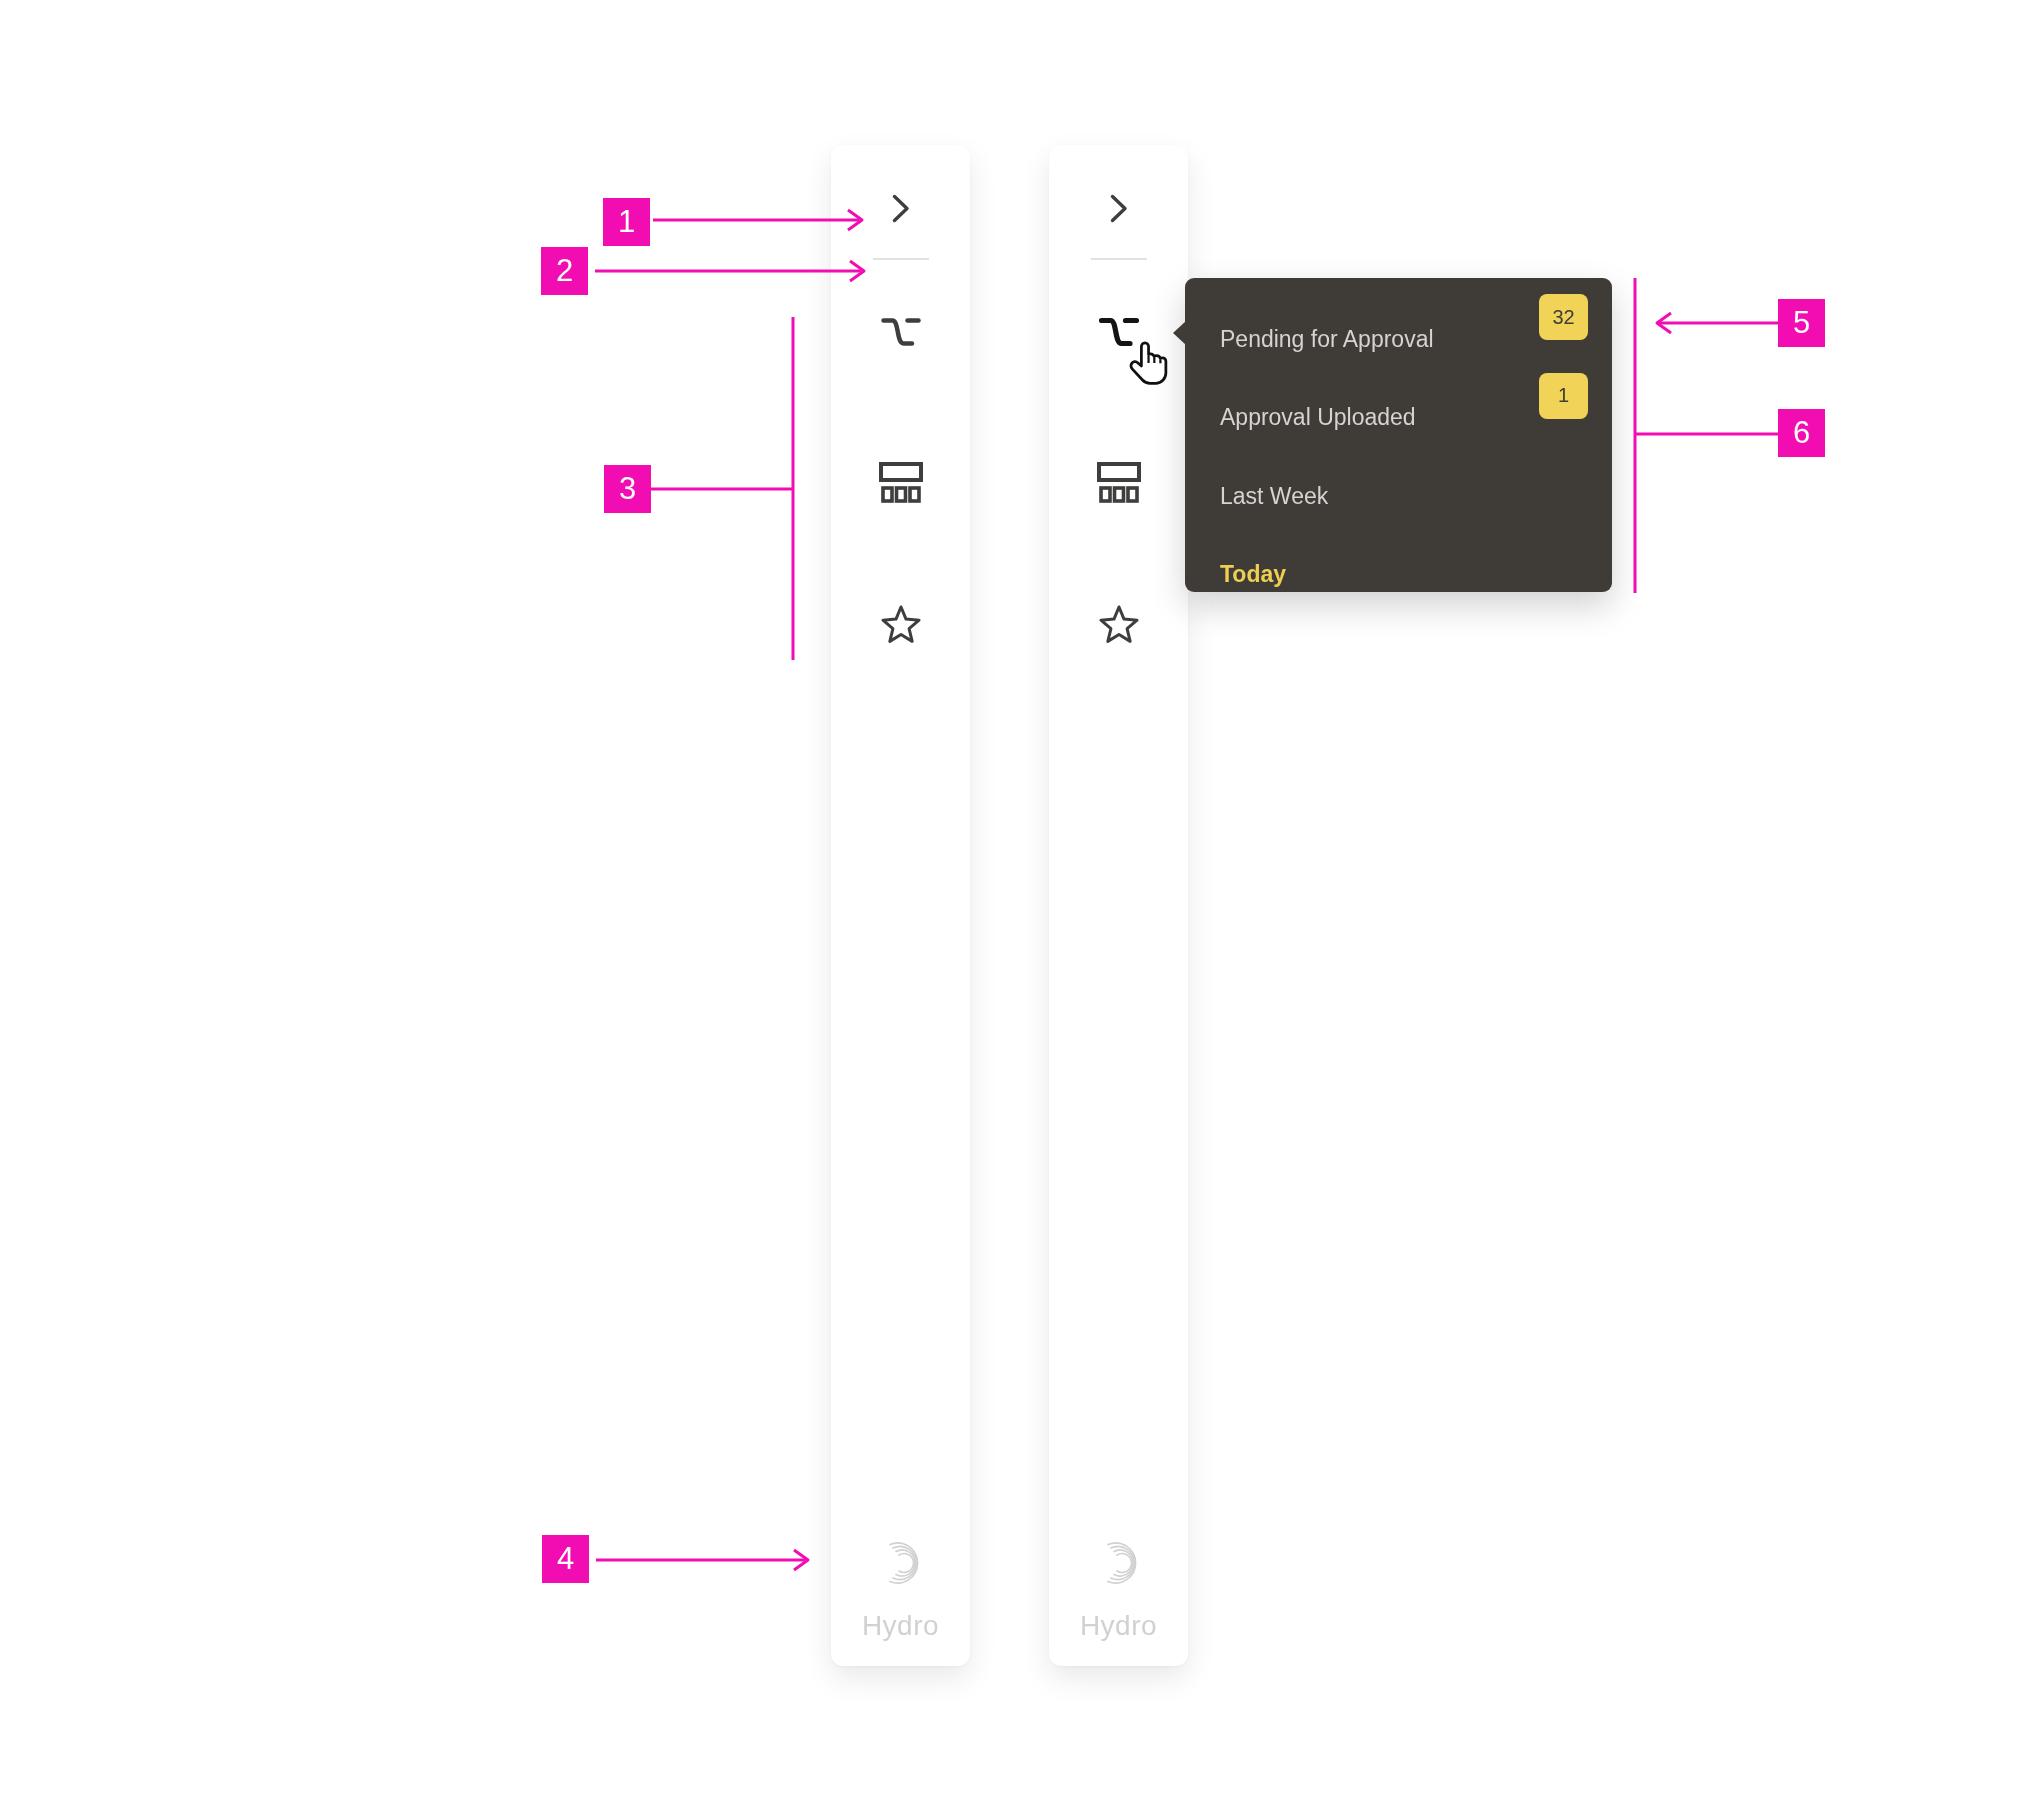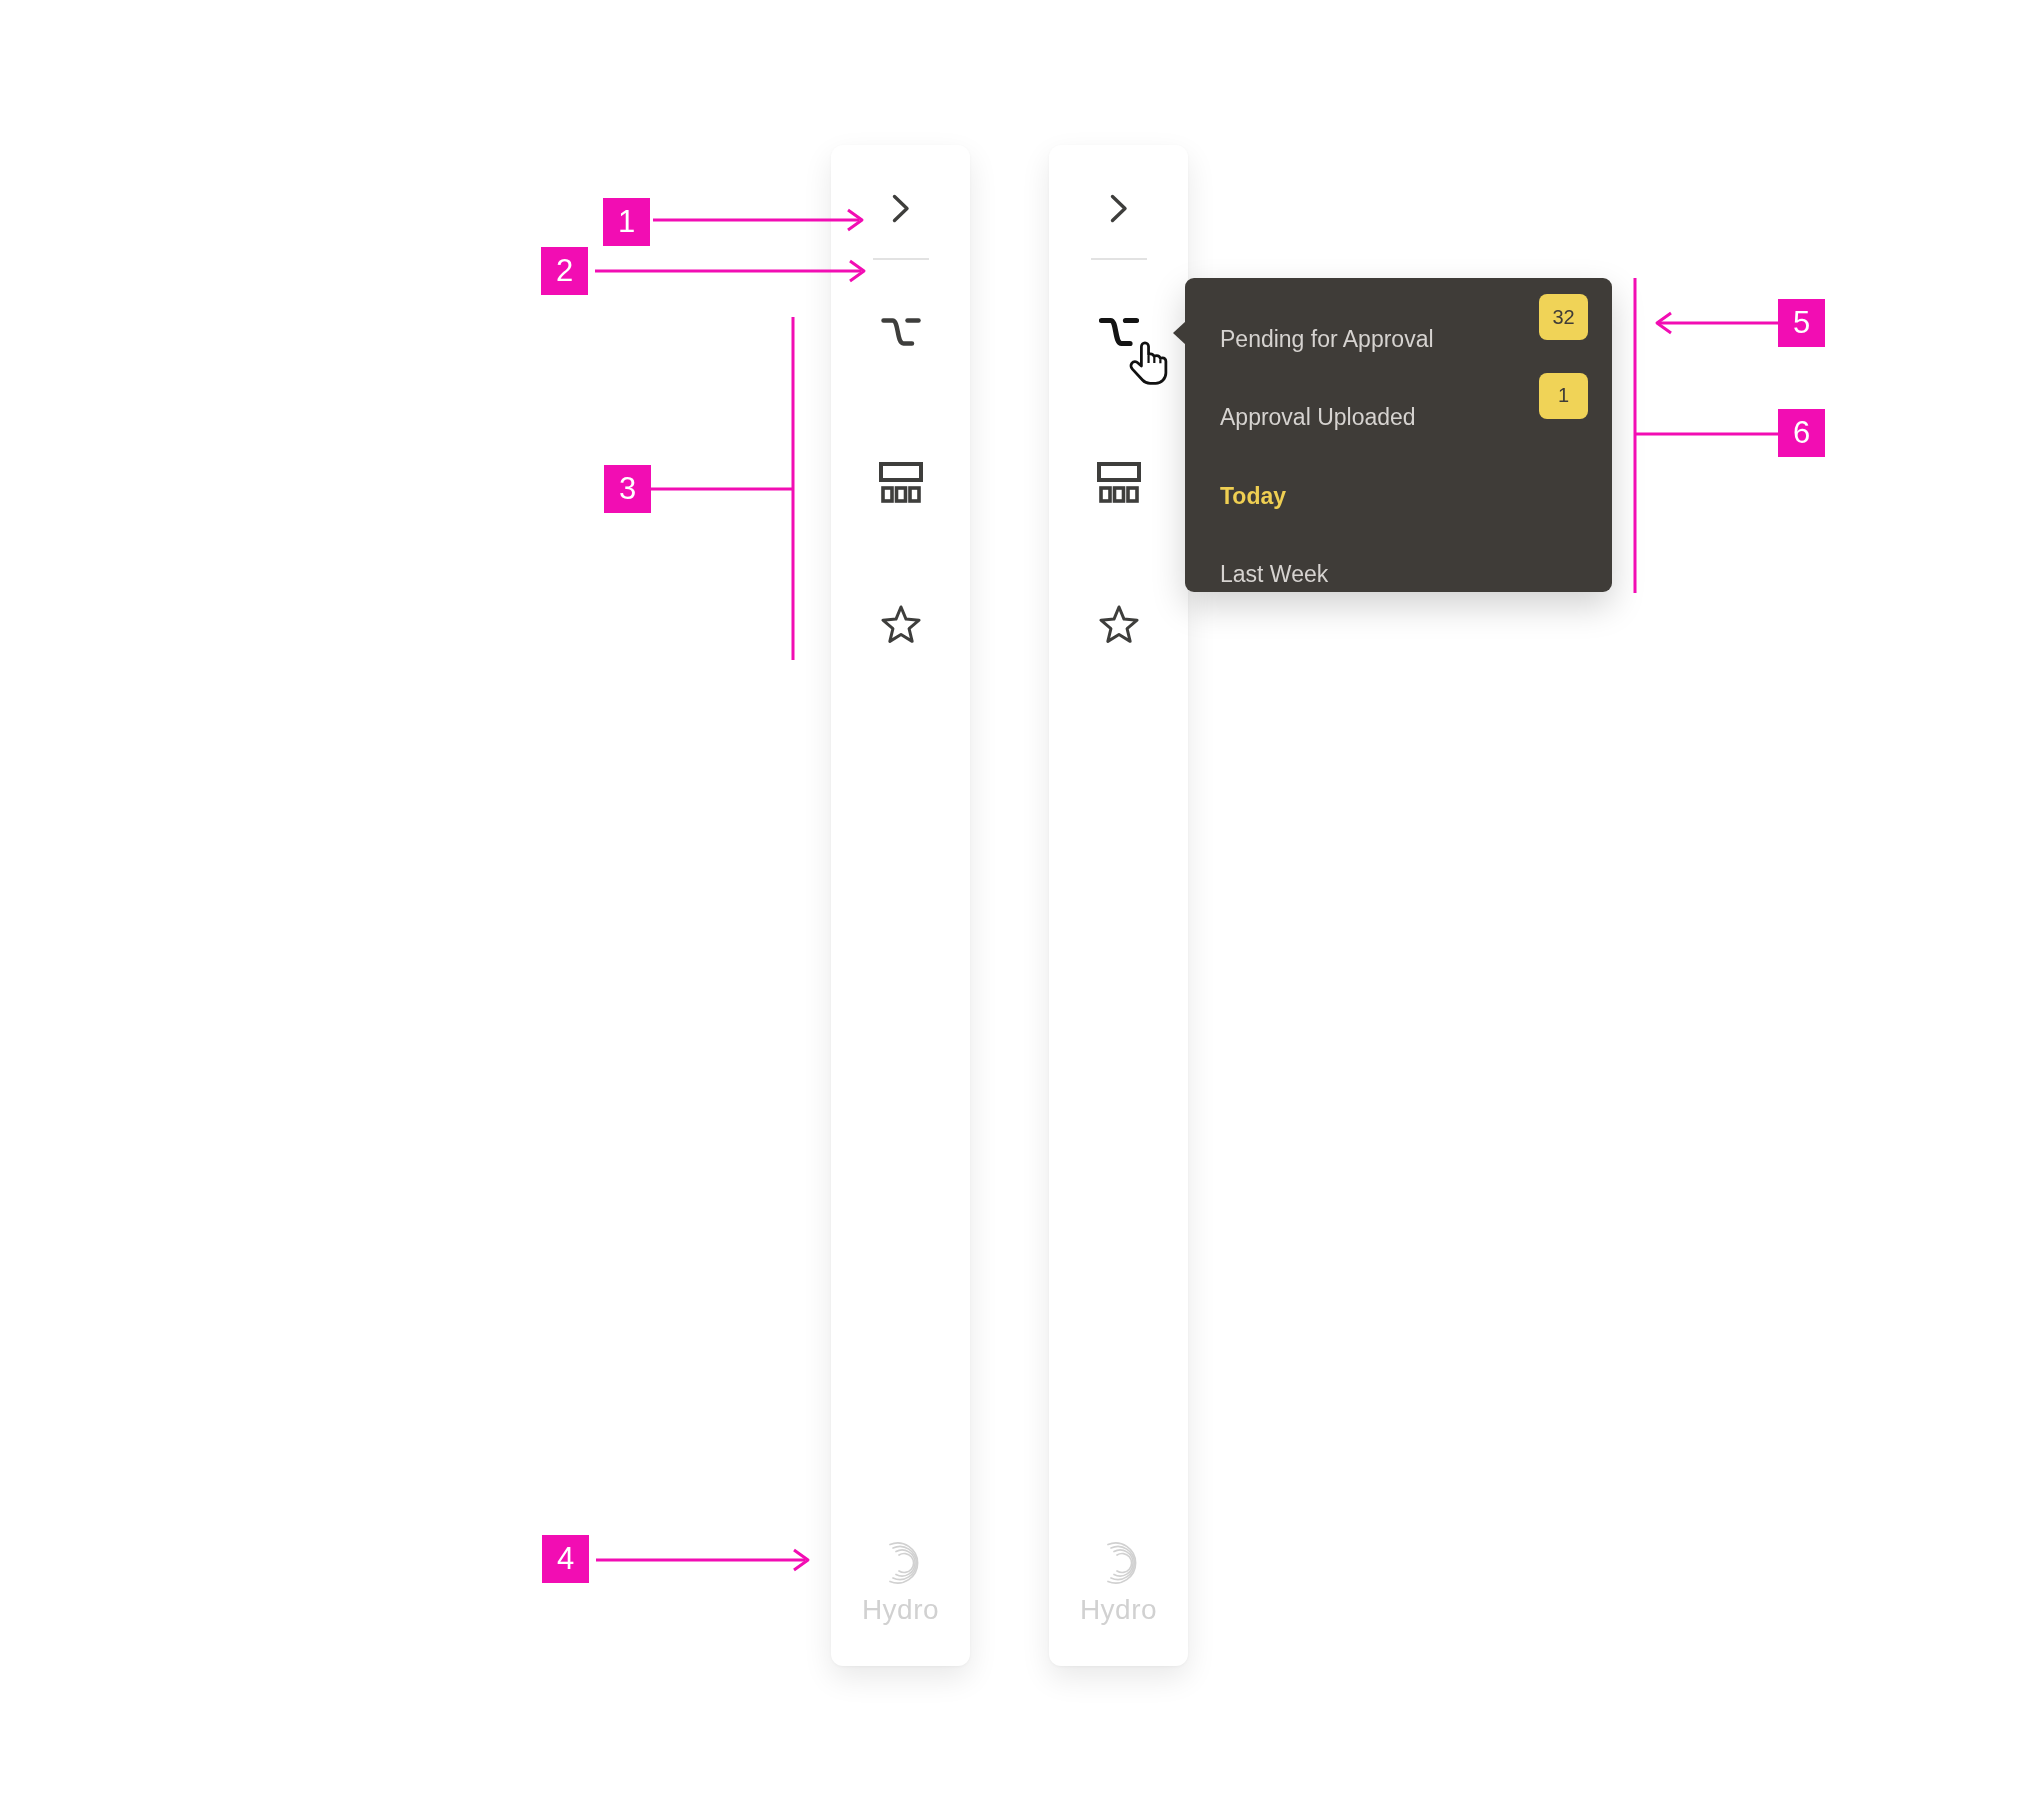--- a/index.html
+++ b/index.html
@@ -15,21 +15,21 @@
           padding:0;margin:0;display:flex;align-items:center;justify-content:center;
           cursor:pointer;color:var(--icon_default);}
   .sb-btn.chevron{top:64px;}
   .sb-btn.nav-curve{top:187px;}
   .sb-btn.nav-board{top:335px;}
   .sb-btn.nav-star{top:480px;}
   .sb-btn.active{color:var(--icon_active);}
   .divider{position:absolute;top:113px;left:50%;transform:translateX(-50%);
            width:56px;height:2px;background:var(--divider_gray);}
   .logo{position:absolute;left:0;top:1395px;width:100%;display:flex;flex-direction:column;
-        align-items:center;row-gap:8px;color:var(--logo_gray);}
+        align-items:center;row-gap:24px;color:var(--logo_gray);}
   .logo-text{font-size:28px;letter-spacing:.5px;color:var(--logo_gray);font-weight:400;}
 
   
   .flyout{position:absolute;left:1185px;top:278px;width:427px;height:314px;
           background:var(--flyout_background);border-radius:9px;
           box-shadow:0 14px 34px rgba(0,0,0,.18);display:flex;flex-direction:column;z-index:6;}
   .flyout::before{content:"";position:absolute;left:-12px;top:43px;width:0;height:0;
           border-top:12px solid transparent;border-bottom:12px solid transparent;
           border-right:13px solid var(--flyout_background);}
   .f-item{flex:1;display:flex;align-items:center;justify-content:space-between;
@@ -141,25 +141,25 @@
 
   <div class="flyout">
     <div class="f-item">
       <span class="f-label">Pending for Approval</span>
       <span class="badge">32</span>
     </div>
     <div class="f-item">
       <span class="f-label">Approval Uploaded</span>
       <span class="badge">1</span>
     </div>
+    <div class="f-item">
+      <span class="f-label">Last Week</span>
+    </div>
     <div class="f-item active">
       <span class="f-label">Today</span>
-    </div>
-    <div class="f-item">
-      <span class="f-label">Last Week</span>
     </div>
   </div>
 
   <div class="ann-box" id="ann1">
       <span>1</span>
     </div>
   <div class="ann-box" id="ann2">
       <span>2</span>
     </div>
   <div class="ann-box" id="ann3">

